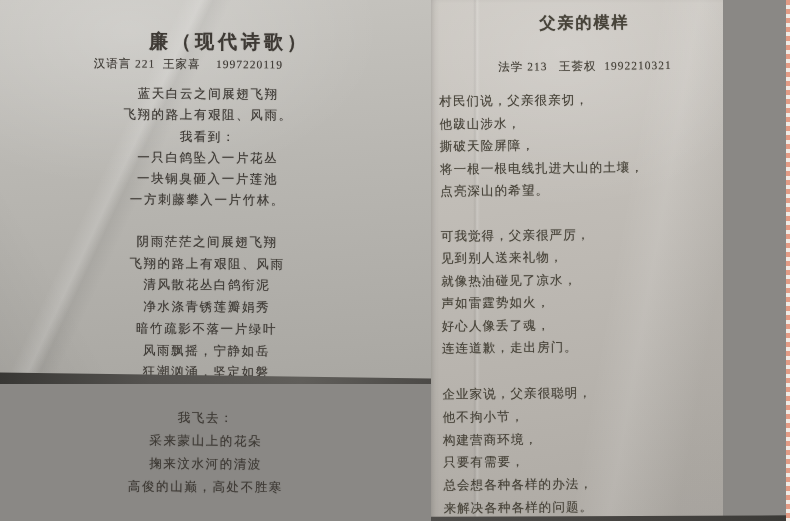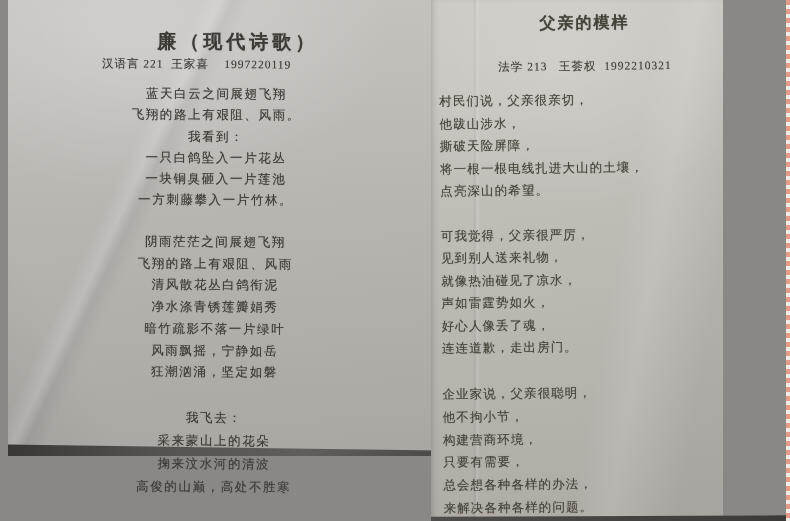--- a/index.html
+++ b/index.html
@@ -12,22 +12,22 @@
     font-family: "Liberation Serif", "DejaVu Serif", serif;
   }
   .scene {
     position: relative;
     width: 790px;
     height: 521px;
   }
   
   .photo-left {
     position: absolute;
-    left: 8px; top: 0;
-    width: 431px; height: 456px;
+    left: 0; top: 0;
+    width: 431px; height: 384px;
     background:
       radial-gradient(ellipse 420px 260px at 30% 8%, rgba(255,255,255,0.22), rgba(255,255,255,0) 60%),
       linear-gradient(115deg, rgba(255,255,255,0) 30%, rgba(255,255,255,0.14) 33%, rgba(0,0,0,0.05) 35%, rgba(255,255,255,0) 38%),
       linear-gradient(60deg, rgba(0,0,0,0.05) 0%, rgba(0,0,0,0) 18%),
       linear-gradient(176deg, var(--paper-left-top, #c6c4bf) 0%, var(--paper-left, #b8b6b1) 45%, var(--paper-left-bottom, #a9a7a2) 100%);
   }
   
   .photo-right {
     position: absolute;
     left: 431px; top: 0;

